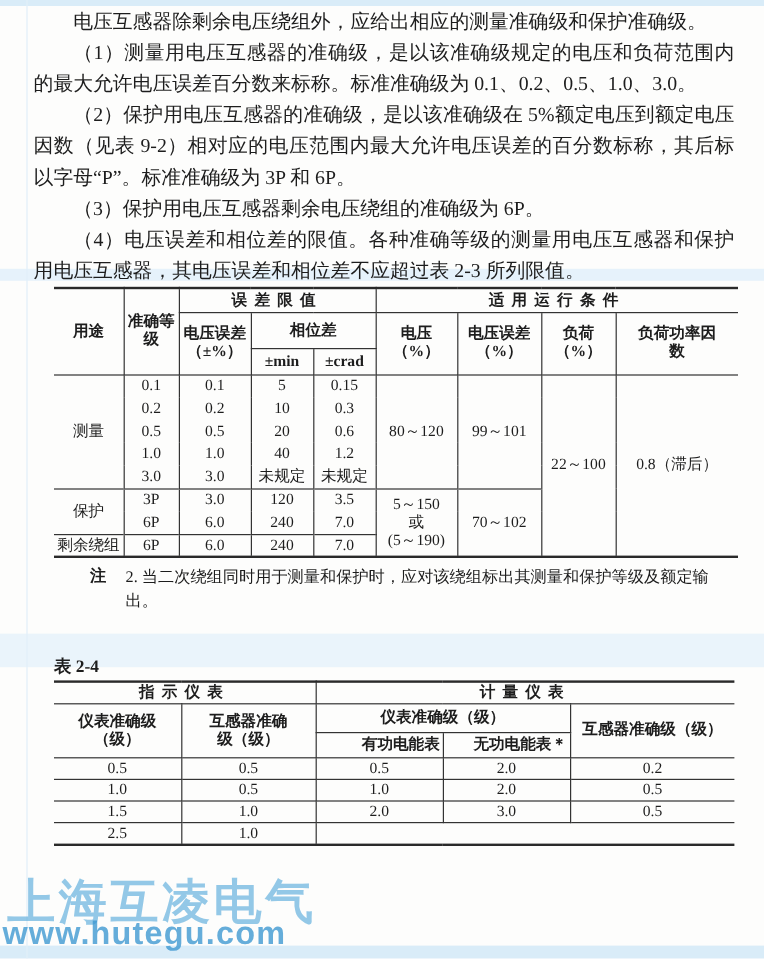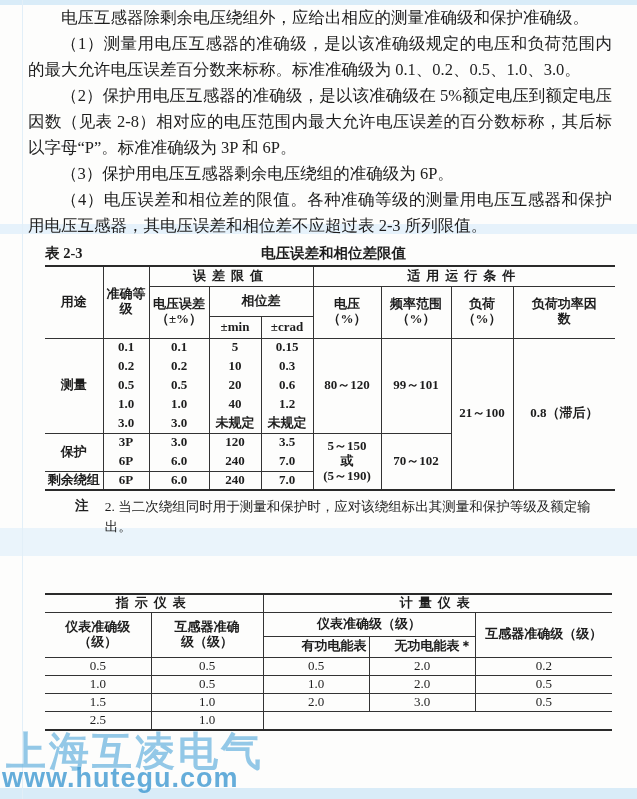--- a/index.html
+++ b/index.html
@@ -26,21 +26,21 @@
   table{border-collapse:collapse;table-layout:fixed;margin-left:17px;
         border-top:2.5px solid #2a2a2a;border-bottom:2.5px solid #2a2a2a;
         border-left:hidden;border-right:hidden;}
   th,td{font-size:13px;line-height:1.15;text-align:center;vertical-align:middle;
         padding:1px 2px;color:#1d1d1d;box-sizing:border-box;overflow:hidden;}
   th{font-weight:bold;}
 
   
   .t23{width:570px;}
   .t23 th{border:1px solid #333;}
-  .t23 td{border-left:1px solid #333;border-right:1px solid #333;border-top:none;border-bottom:none;font-weight:bold;}
+  .t23 td{border-left:1px solid #333;border-right:1px solid #333;border-top:none;border-bottom:none;}
   .t23 tr.sect td{border-top:1.6px solid #333;}
   .t23 .hr1 th{height:20px;}
   .t23 .hr2 th{height:30px;}
   .t23 .hr3 th{height:22px;}
   .t23 tbody td{height:19px;}
   .sp{letter-spacing:6px;}
   .pf-th{padding:0 12px;}
   .vline{display:block;}
 
   .notes{display:flex;margin:6px 0 0 47px;font-size:13.5px;font-weight:500;}
@@ -68,28 +68,24 @@
   <div class="band b1"></div>
   <div class="band b2"></div>
   <div class="band b3"></div>
   <div class="band b4"></div>
   <div class="edge-line"></div>
 
   <div class="content">
 
     <p class="body">电压互感器除剩余电压绕组外，应给出相应的测量准确级和保护准确级。</p>
     <p class="body">（1）测量用电压互感器的准确级，是以该准确级规定的电压和负荷范围内的最大允许电压误差百分数来标称。标准准确级为 0.1、0.2、0.5、1.0、3.0。</p>
-    <p class="body">（2）保护用电压互感器的准确级，是以该准确级在 5%额定电压到额定电压因数（见表 2-8）相对应的电压范围内最大允许电压误差的百分数标称，其后标以字母“P”。标准准确级为 3P 和 6P。</p>
+    <p class="body">（2）保护用电压互感器的准确级，是以该准确级在 5%额定电压到额定电压因数（见表 9-2）相对应的电压范围内最大允许电压误差的百分数标称，其后标以字母“P”。标准准确级为 3P 和 6P。</p>
     <p class="body">（3）保护用电压互感器剩余电压绕组的准确级为 6P。</p>
     <p class="body">（4）电压误差和相位差的限值。各种准确等级的测量用电压互感器和保护用电压互感器，其电压误差和相位差不应超过表 2-3 所列限值。</p>
 
-    <div class="tbl-caption">
-      <span class="lbl">表 2-3</span>
-      <span class="ttl">电压误差和相位差限值</span>
-    </div>
 
     <table class="t23">
       <colgroup>
         <col style="width:58px">
           <col style="width:46px">
           <col style="width:60px">
         <col style="width:52px">
           <col style="width:52px">
           <col style="width:68px">
         <col style="width:70px">
@@ -100,39 +96,39 @@
         <tr class="hr1">
           <th rowspan="3">用途</th>
           <th rowspan="3">准确等级</th>
           <th colspan="3" class="sp">误差限值</th>
           <th colspan="4" class="sp">适用运行条件</th>
         </tr>
         <tr class="hr2">
           <th rowspan="2">电压误差（±%）</th>
           <th colspan="2">相位差</th>
           <th rowspan="2">电压（%）</th>
-          <th rowspan="2">频率范围（%）</th>
+          <th rowspan="2">电压误差（%）</th>
           <th rowspan="2">负荷（%）</th>
           <th rowspan="2" class="pf-th">负荷功率因数</th>
         </tr>
         <tr class="hr3">
           <th>±min</th>
           <th>±crad</th>
         </tr>
       </thead>
       <tbody>
         <tr class="sect">
           <td rowspan="5">测量</td>
           <td>0.1</td>
           <td>0.1</td>
           <td>5</td>
           <td>0.15</td>
           <td rowspan="5">80～120</td>
           <td rowspan="5">99～101</td>
-          <td rowspan="8">21～100</td>
+          <td rowspan="8">22～100</td>
           <td rowspan="8">0.8（滞后）</td>
         </tr>
         <tr>
           <td>0.2</td>
           <td>0.2</td>
           <td>10</td>
           <td>0.3</td>
         </tr>
         <tr>
           <td>0.5</td>
@@ -185,20 +181,21 @@
       <div class="nlabel">注</div>
       <div class="nitems">
         <div>2. 当二次绕组同时用于测量和保护时，应对该绕组标出其测量和保护等级及额定输出。</div>
       </div>
     </div>
 
     <div class="spacer-mid"></div>
 
 
     <div class="tbl-caption">
+      <span class="lbl">表 2-4</span>
     </div>
 
     <table class="t24">
       <colgroup>
         <col style="width:106px">
           <col style="width:112px">
           <col style="width:106px">
         <col style="width:106px">
           <col style="width:137px">
       </colgroup>

